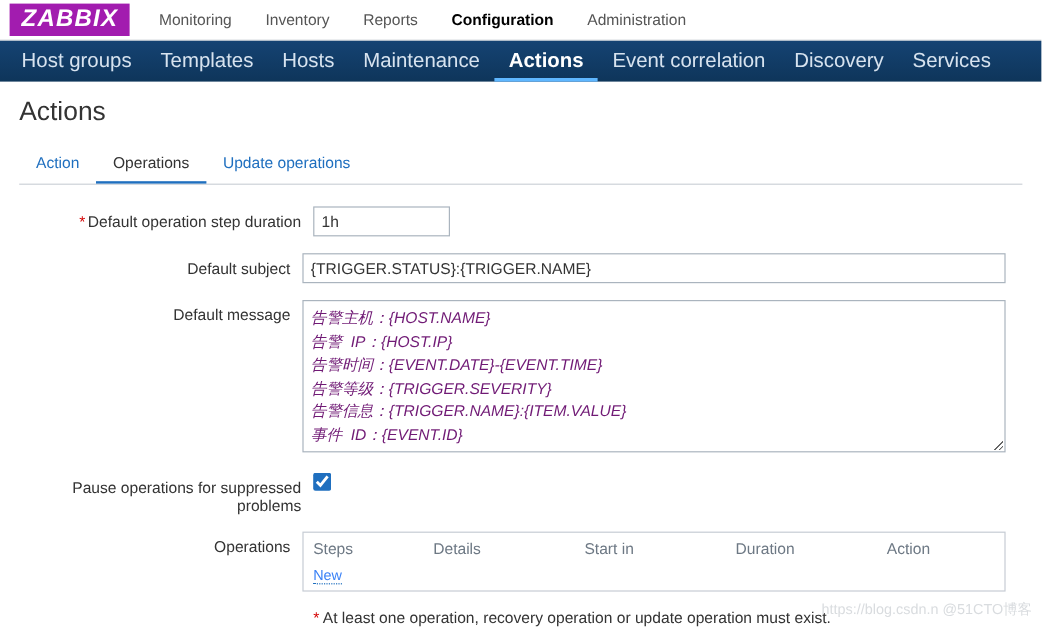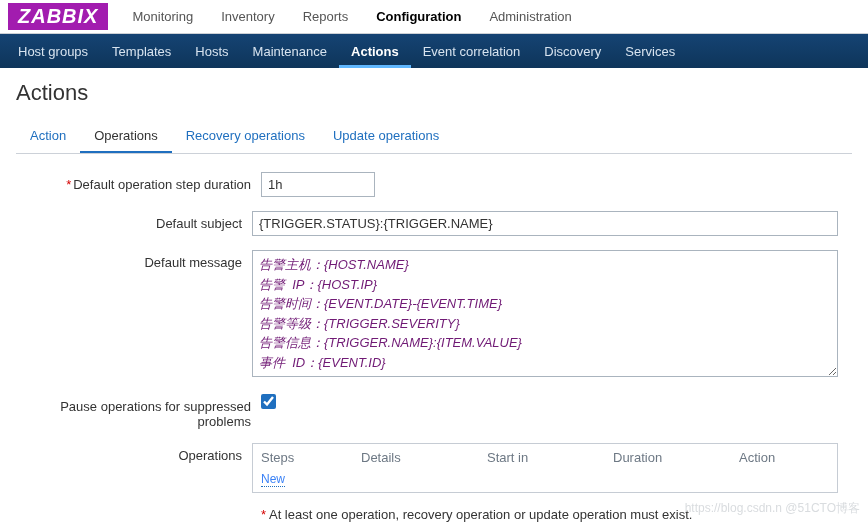--- a/index.html
+++ b/index.html
@@ -3,21 +3,21 @@
   <meta charset="utf-8">
   <style>
     * { box-sizing: border-box; margin: 0; padding: 0; }
     body { font-family: Arial, sans-serif; font-size: 13px; color: #333; background: #fff; width: 868px; }
     .topbar { display: flex; align-items: center; border-bottom: 1px solid #cdd1d6; height: 34px; padding: 0 8px; }
     .logo { background: #a21caf; color: #fff; font-weight: bold; font-style: italic; font-size: 20px; padding: 2px 10px; letter-spacing: 1px; font-family: "Arial Black", Arial, sans-serif; }
     .topnav { display: flex; margin-left: 10px; }
     .topnav-item { padding: 8px 14px; color: #555; cursor: pointer; font-size: 13px; }
     .topnav-item.active { color: #000; font-weight: 600; }
     .subnav { background: #0b3559; background: linear-gradient(#154373,#0e355a); display: flex; height: 34px; align-items: stretch; padding: 0 6px; }
-    .subnav-item { color: #d7e3ef; padding: 0 12px; display: flex; align-items: center; cursor: pointer; font-size: 13px; }
+    .subnav-item { color: #d7e3ef; padding: 0 12px; display: flex; align-items: center; cursor: pointer; font-size: 17px; }
     .subnav-item.active { color: #fff; font-weight: 600; border-bottom: 3px solid #5fb7ff; padding-top: 3px; }
     .page { padding: 12px 16px; }
     .page h1 { font-size: 22px; font-weight: 400; color: #333; margin-bottom: 14px; }
     .tabs { display: flex; border-bottom: 1px solid #ccd1d8; margin-bottom: 18px; }
     .tab { padding: 8px 14px; color: #1f6fbf; cursor: pointer; font-size: 13px; }
     .tab.active { color: #333; border-bottom: 2px solid #1f6fbf; font-weight: 400; }
     .form-row { display: flex; margin-bottom: 14px; }
     .form-label { width: 245px; text-align: right; padding-right: 10px; padding-top: 5px; color: #333; font-size: 13px; }
     .form-label .req { color: #d40000; margin-right: 2px; }
     .form-field { flex: 1; padding-right: 14px; }
@@ -61,21 +61,20 @@
   <div class="subnav-item">Discovery</div>
   <div class="subnav-item">Services</div>
 </div>
 
 <div class="page">
   <h1>Actions</h1>
 
   <div class="tabs">
     <div class="tab">Action</div>
     <div class="tab active">Operations</div>
-    <div class="tab">Recovery operations</div>
     <div class="tab">Update operations</div>
   </div>
 
   <div class="form-row">
     <div class="form-label"><span class="req">*</span><span>Default operation step duration</span></div>
     <div class="form-field"><input type="text" class="w120" value="1h" style=""></div>
   </div>
 
   <div class="form-row">
     <div class="form-label">Default subject</div>

